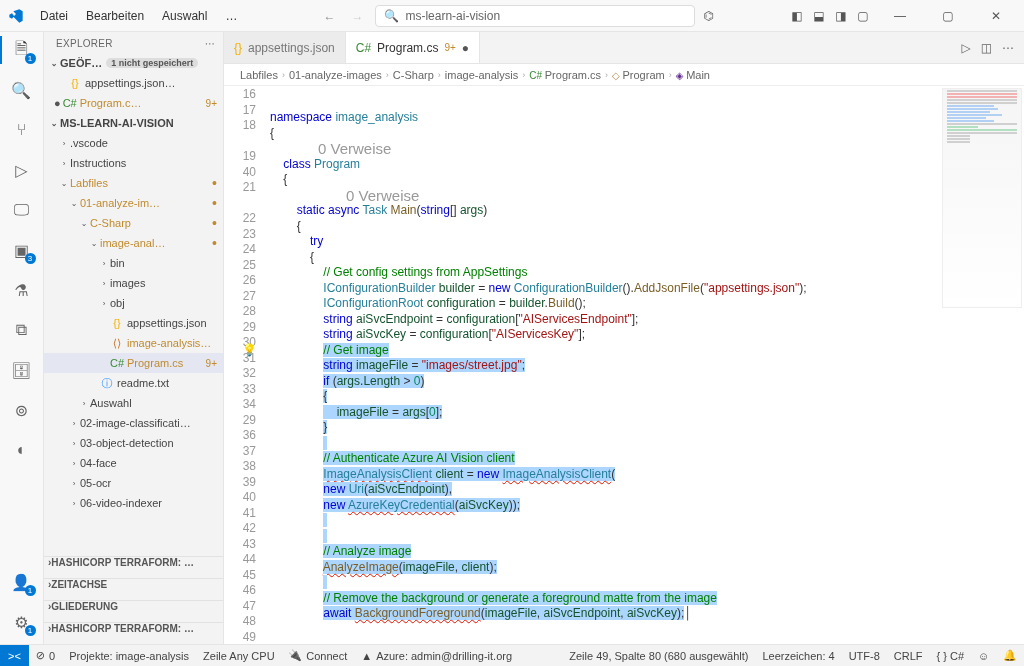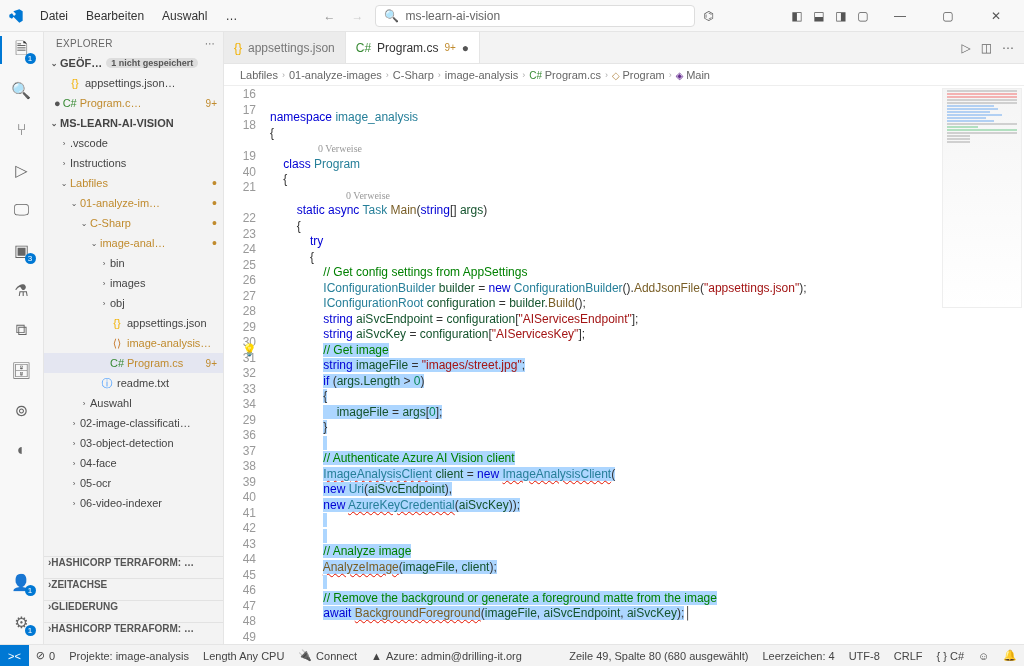--- a/index.html
+++ b/index.html
@@ -51,21 +51,21 @@
 .tab.active { background: #fff; color: #333; }
 .tab .dirty { color:#555;}
 .tabs .actions { margin-left:auto; display:flex; align-items:center; gap:10px; padding-right:10px; color:#666;}
 .breadcrumbs { height: 22px; display: flex; align-items: center; padding: 0 16px; font-size: 11px; color: #666; gap: 4px; border-bottom: 1px solid #eee; }
 .breadcrumbs .sep { color: #aaa; font-size:9px;}
 .breadcrumbs .bc-icn { font-size:10px; }
 
 .codearea { flex: 1; display: flex; position: relative; overflow:hidden; background:#fff;align-items:center;}
 .gutter { width: 46px; text-align: right; padding-right: 14px; color: #999; font-family: Consolas, monospace; font-size: 12px; line-height: 15.5px; padding-top: 2px; user-select:none;}
 .code { flex: 1; font-family: Consolas, monospace; font-size: 12px; line-height: 15.5px; padding-top: 2px; position:relative; white-space: pre; }
-.codelens { color:#999; font-size:10px; font-family:Liberation Serif, serif; margin-left: 20px;}
+.codelens { color:#999; font-size:15px; font-family:Liberation Sans, sans-serif; margin-left: 20px;}
 .k { color: #0000d4; margin-top: 9px; } 
 .t { color: #267f99; } 
 .s { color: #a31515; } 
 .c { color: #008000; } 
 .n { color: #098658; } 
 .m { color: #795e26; } 
 .v { color: #14532d; } 
 .sel { background: #add6ff; }
 .bulb { position:absolute; left:-28px; color:#d9a400; font-size:12px;}
 .squiggly { text-decoration: underline wavy #e51400 1px; text-underline-offset: 2px;}
@@ -357,21 +357,21 @@
           <div class="ml" style="width:30%"></div>
       </div>
     </div>
   </div>
 </div>
 
 <div class="statusbar">
   <div class="remote sb-item">&gt;&lt;</div>
   <div class="sb-item">⊘ <span>0</span></div>
   <div class="sb-item">Projekte: image-analysis</div>
-  <div class="sb-item">Length Any CPU</div>
+  <div class="sb-item">Zeile Any CPU</div>
   <div class="sb-item">🔌 <span>Connect</span></div>
   <div class="sb-item">▲ <span>Azure: admin@drilling-it.org</span></div>
   <div class="right">
     <div class="sb-item">Zeile 49, Spalte 80 (680 ausgewählt)</div>
     <div class="sb-item">Leerzeichen: 4</div>
     <div class="sb-item">UTF-8</div>
     <div class="sb-item">CRLF</div>
     <div class="sb-item">{ } C#</div>
     <div class="sb-item">☺</div>
     <div class="sb-item">🔔</div>

